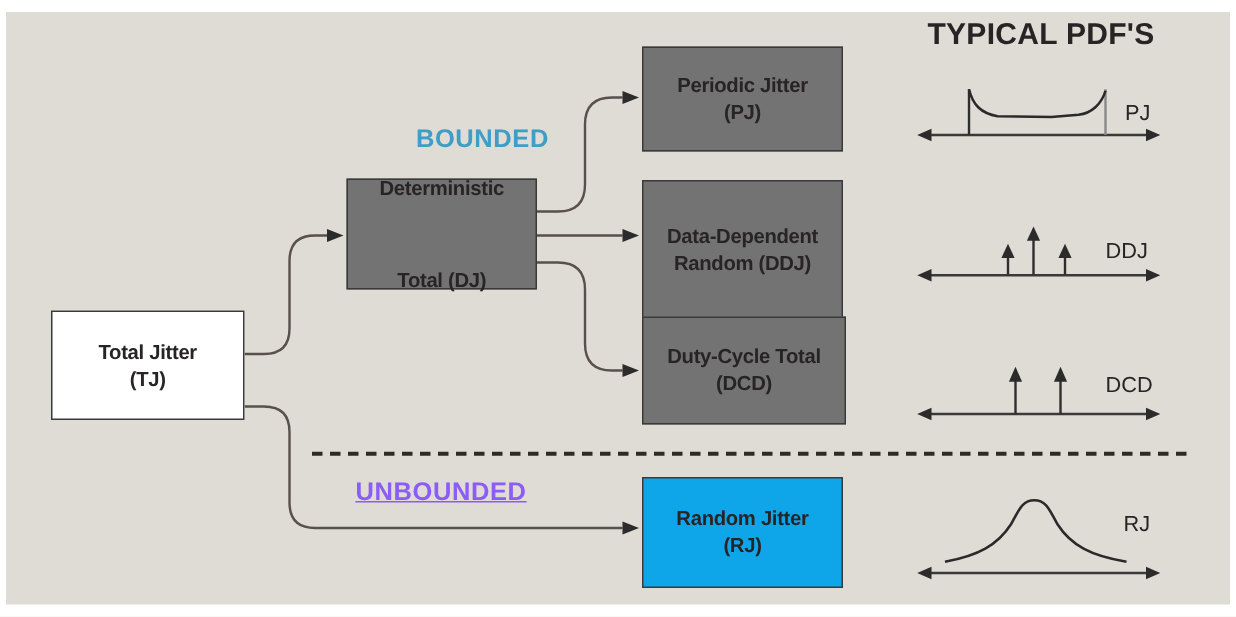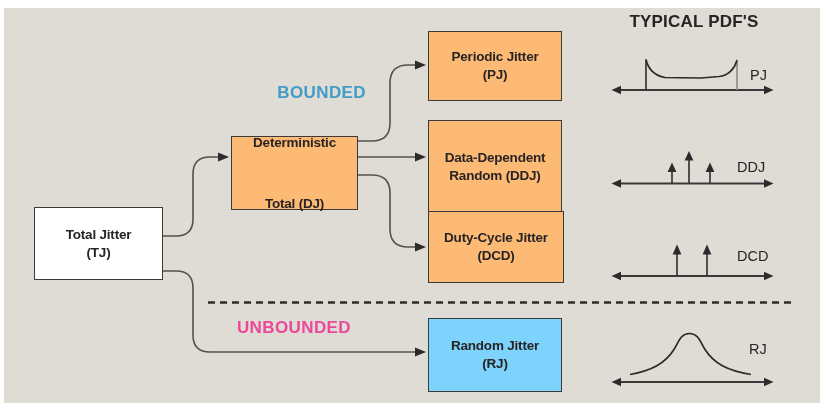--- a/index.html
+++ b/index.html
@@ -4,28 +4,28 @@
 <style>
   html,body{margin:0;padding:0;background:#ffffff;}
   .page{position:relative;width:824px;height:411px;background:#ffffff;overflow:hidden;
         font-family:"Liberation Sans",sans-serif;}
   .panel{position:absolute;left:4px;top:8px;width:816px;height:395px;background:#dfdbd5;}
   .node{position:absolute;box-sizing:border-box;border:1.5px solid #3a3a3a;
         display:flex;flex-direction:column;align-items:center;justify-content:center;
         text-align:center;color:#282425;font-size:13.5px;font-weight:bold;
         letter-spacing:-0.2px;line-height:1.3;z-index:3;}
   .node-white{background:#ffffff;}
-  .node-blue{background:#fdba74;}
-  .node-orange{background:#7dd3fc;justify-content:center;}
+  .node-blue{background:#737373;}
+  .node-orange{background:#0ea5e9;justify-content:center;}
   .grp{position:absolute;font-weight:bold;font-size:17px;letter-spacing:0.4px;
        text-align:center;z-index:3;}
   .grp-bounded{left:224px;top:83px;width:142px;color:#3f9dc7;text-align:right;}
-  .grp-unbounded{left:219px;top:318px;width:150px;color:#ec4899;}
+  .grp-unbounded{left:219px;top:318px;width:150px;color:#8b5cf6;text-decoration:underline;}
   .pdf-title{position:absolute;left:608px;top:12px;width:172px;text-align:center;
-       font-weight:bold;font-size:17px;color:#282425;letter-spacing:0.2px;z-index:3;}
+       font-weight:bold;font-size:20px;color:#282425;letter-spacing:0.2px;z-index:3;}
   svg.overlay{position:absolute;left:0;top:0;z-index:2;}
   svg .edge{fill:none;stroke:#56514c;stroke-width:1.6;}
   svg .ah{fill:#2b2b2b;stroke:none;}
   svg .axis{stroke:#3a3a3a;stroke-width:1.8;fill:none;}
   svg .spike{stroke:#2e2e2e;stroke-width:1.6;fill:none;}
   svg .spike-gray{stroke:#8a8a8a;stroke-width:1.6;fill:none;}
   svg .curve{stroke:#2a2a2a;stroke-width:1.7;fill:none;}
   svg .dash{stroke:#2e2a26;stroke-width:2.6;stroke-dasharray:7 5;fill:none;}
   svg text.pdf-lbl{font-family:"Liberation Sans",sans-serif;font-size:14.5px;
        fill:#282425;font-weight:normal;}
@@ -37,34 +37,34 @@
   <div class="panel"></div>
 
   <div class="grp grp-bounded">BOUNDED</div>
   <div class="grp grp-unbounded">UNBOUNDED</div>
   <div class="pdf-title">TYPICAL PDF'S</div>
 
   <div class="node node-white" style="left:34px;top:207px;width:129px;height:73px;">
     <span>Total Jitter</span>
     <span>(TJ)</span>
   </div>
-  <div class="node node-blue" style="left:231px;top:136px;width:127px;height:74px;gap:43px;">
+  <div class="node node-blue" style="left:231px;top:119px;width:127px;height:74px;gap:43px;">
     <span>Deterministic</span>
     <span>Total (DJ)</span>
   </div>
   <div class="node node-blue" style="left:428px;top:31px;width:134px;height:70px;">
     <span>Periodic Jitter</span>
     <span>(PJ)</span>
   </div>
   <div class="node node-blue" style="left:428px;top:120px;width:134px;height:94px;">
     <span>Data-Dependent</span>
     <span>Random (DDJ)</span>
   </div>
   <div class="node node-blue" style="left:428px;top:211px;width:136px;height:72px;">
-    <span>Duty-Cycle Jitter</span>
+    <span>Duty-Cycle Total</span>
     <span>(DCD)</span>
   </div>
   <div class="node node-orange" style="left:428px;top:318px;width:134px;height:74px;">
     <span>Random Jitter</span>
     <span>(RJ)</span>
   </div>
 
   <svg class="overlay" width="824" height="411" viewBox="0 0 824 411">
 
     <path class="dash" d="M208,302.5 H791"></path>

